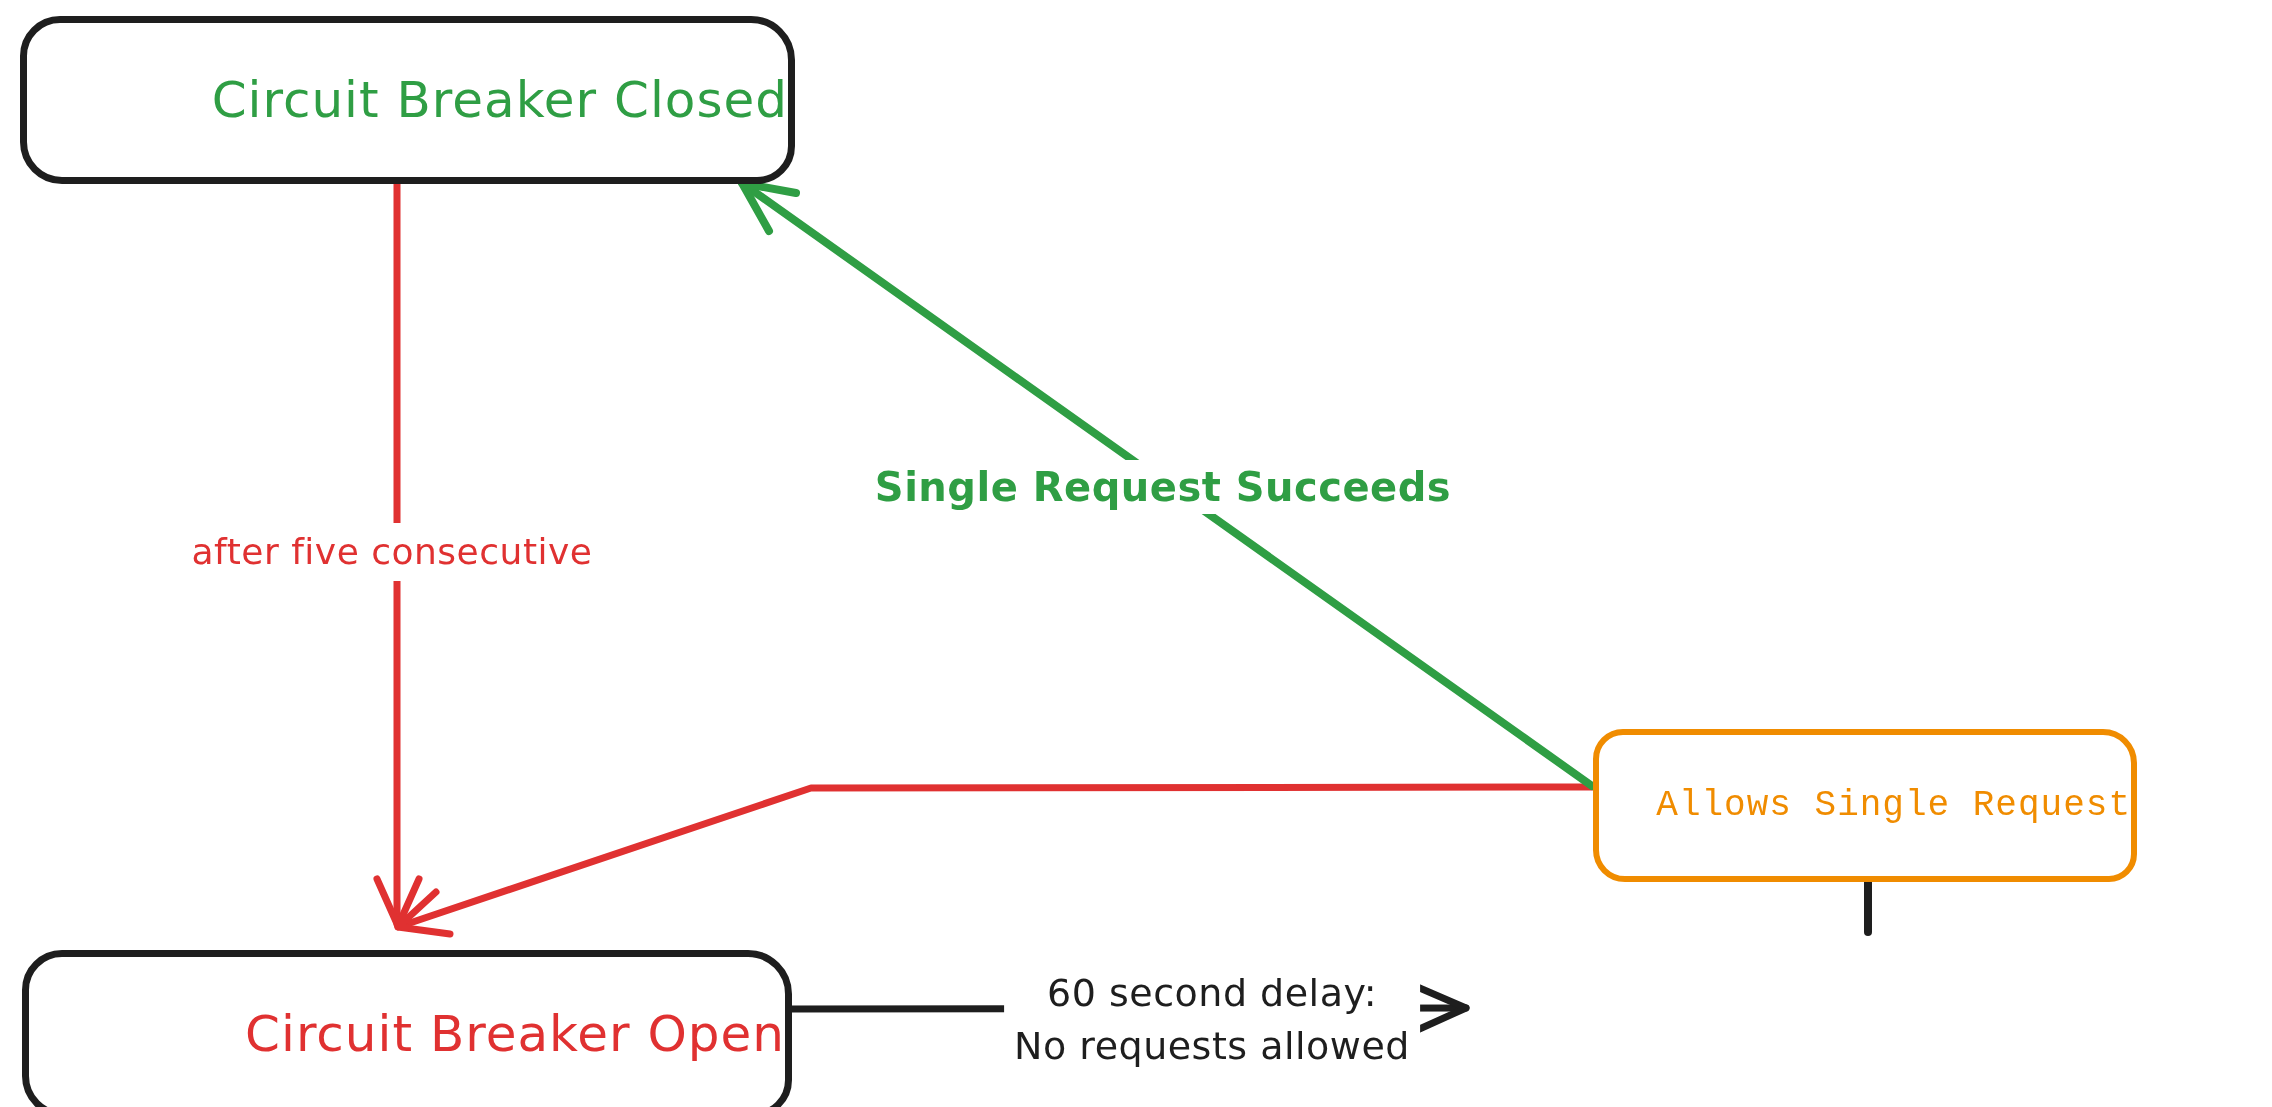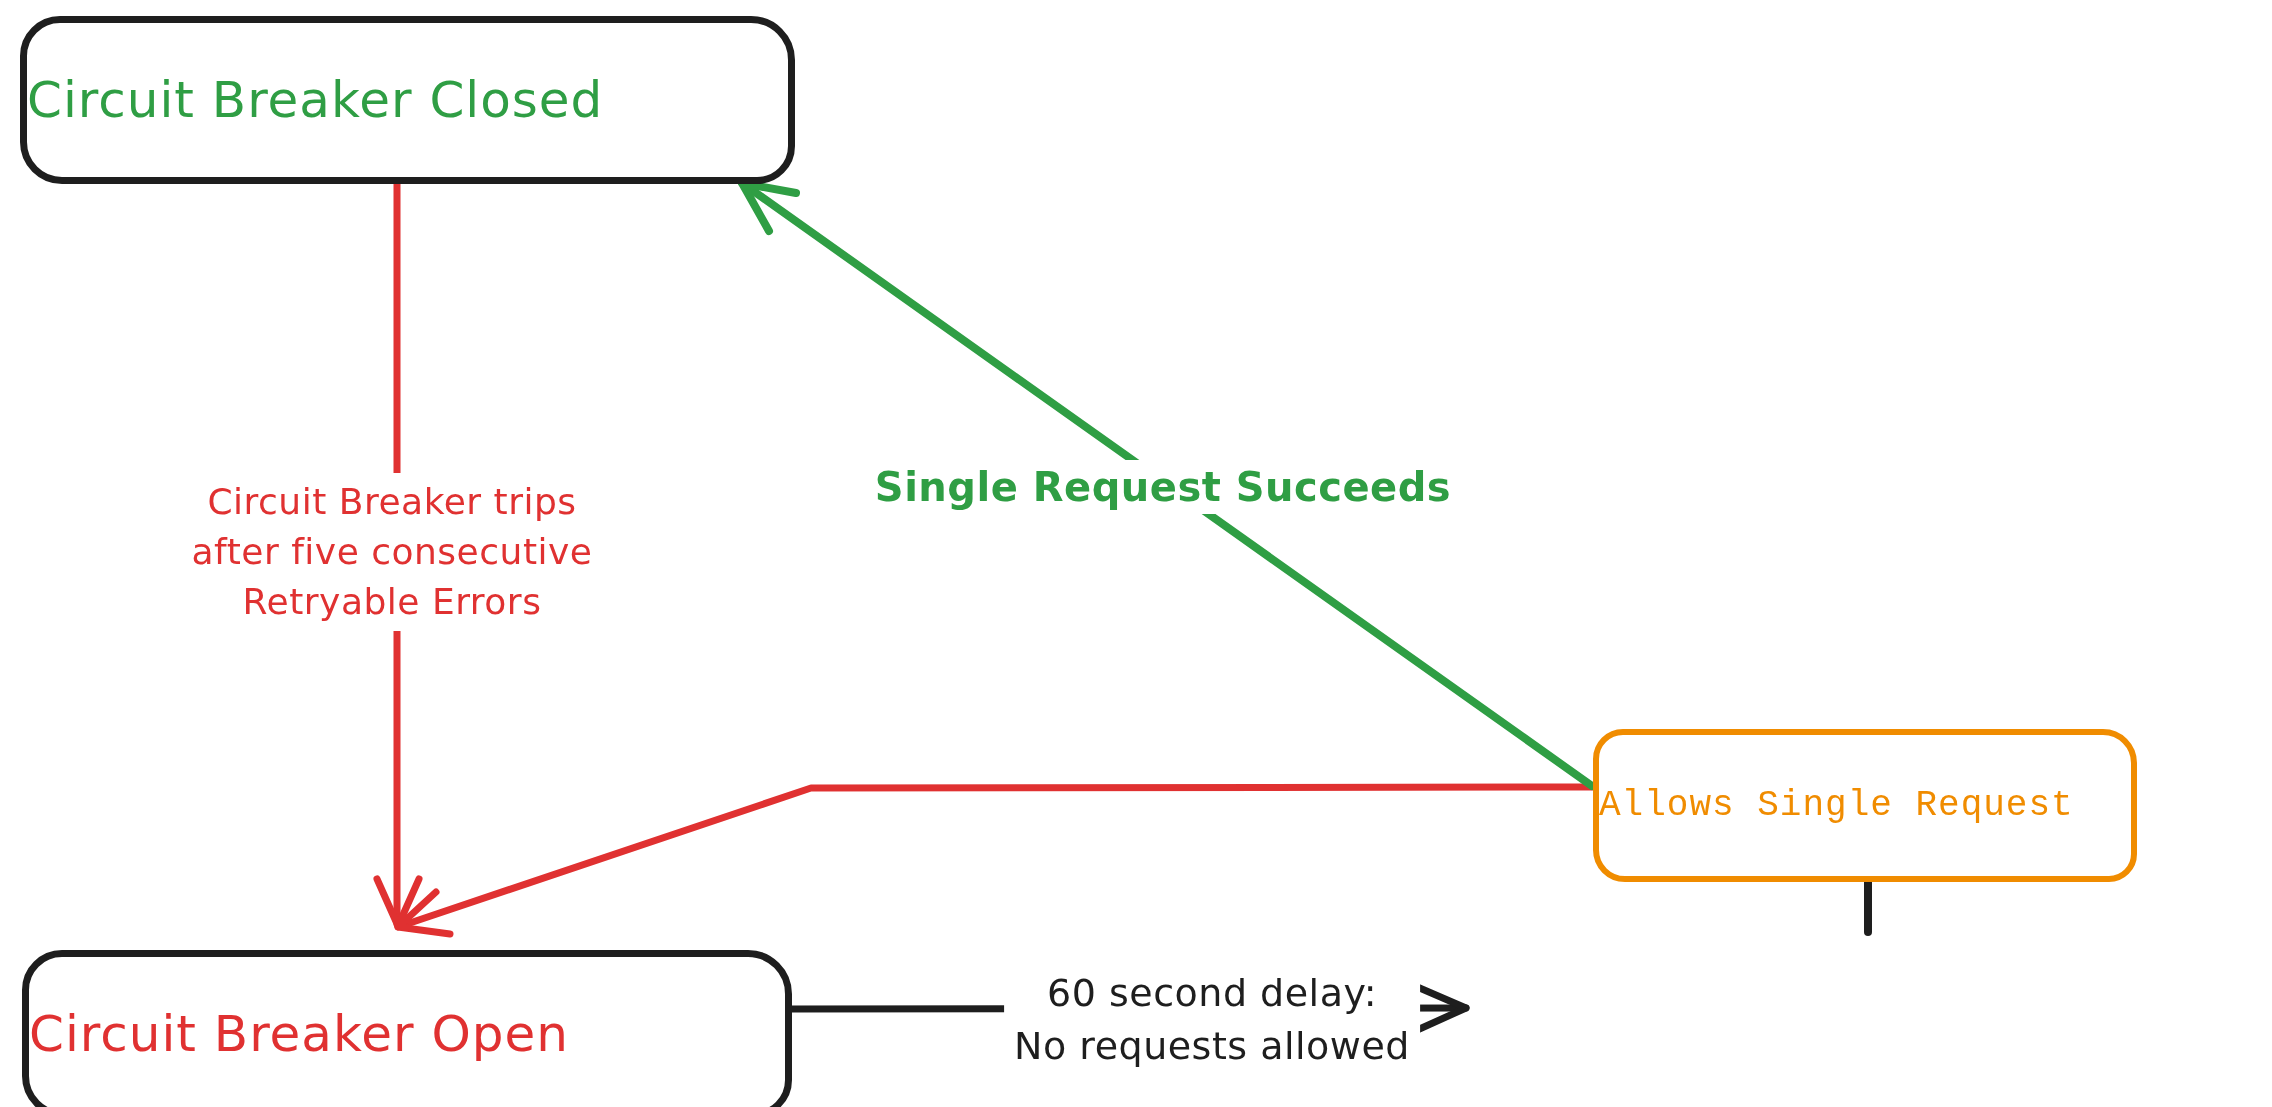--- a/index.html
+++ b/index.html
@@ -36,21 +36,21 @@
   .c-black  { color: var(--black); }
 
   .node {
     position: absolute;
     z-index: 2;
     background: #ffffff;
     border: 7px solid var(--black);
     border-radius: 40px 44px 38px 42px;
     display: flex;
     align-items: center;
-    justify-content: flex-start;
+    justify-content: flex-end;
     box-sizing: border-box;
     text-align: center;
   }
   .node .node-label {
     font-size: 50px;
     font-weight: 500;
     letter-spacing: 1px;
     white-space: nowrap;
   }
   .node-closed   { left: 20px;   top: 16px;  width: 775px; height: 168px; }
@@ -127,23 +127,21 @@
   <div class="node node-open">
     <span class="node-label c-red">Circuit Breaker Open</span>
   </div>
 
 
   <div class="node node-allows">
     <span class="node-label c-orange">Allows Single Request</span>
   </div>
 
   <div class="edge-label label-trip c-red">
-    <div>Circuit Breaker trips</div>
     <div>after five consecutive</div>
-    <div>Retryable Errors</div>
   </div>
 
   <div class="edge-label label-succeeds c-green">Single Request Succeeds</div>
 
 
   <div class="edge-label label-delay c-black">
     <div>60 second delay:</div>
     <div>No requests allowed</div>
   </div>
 

